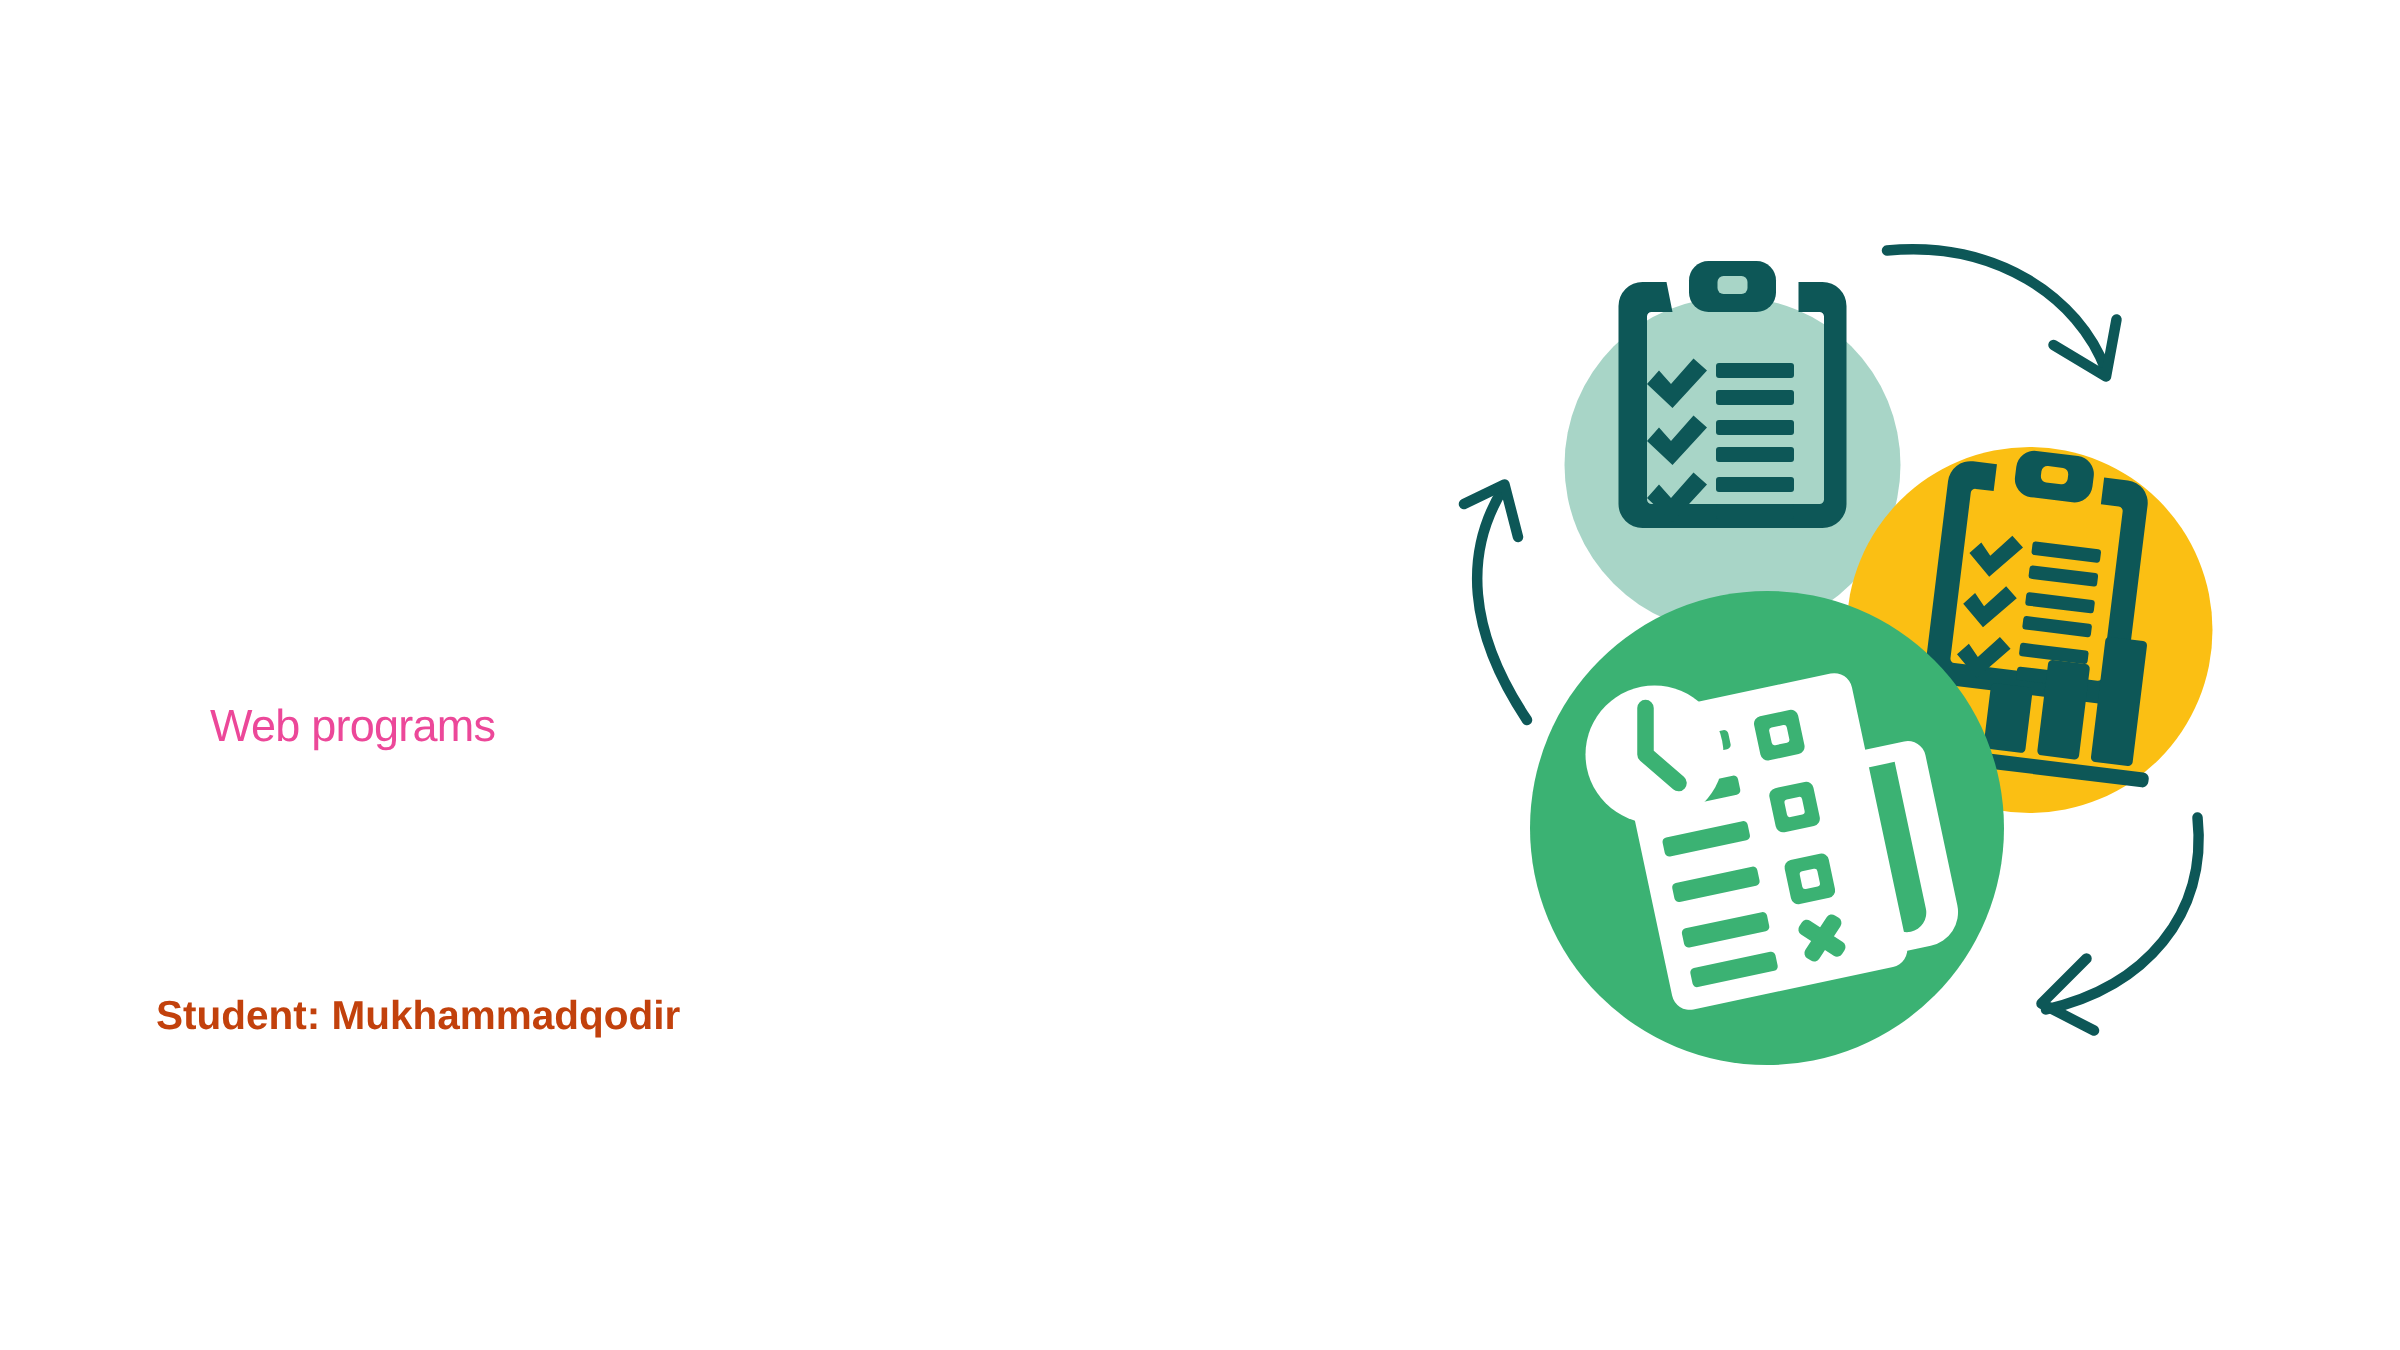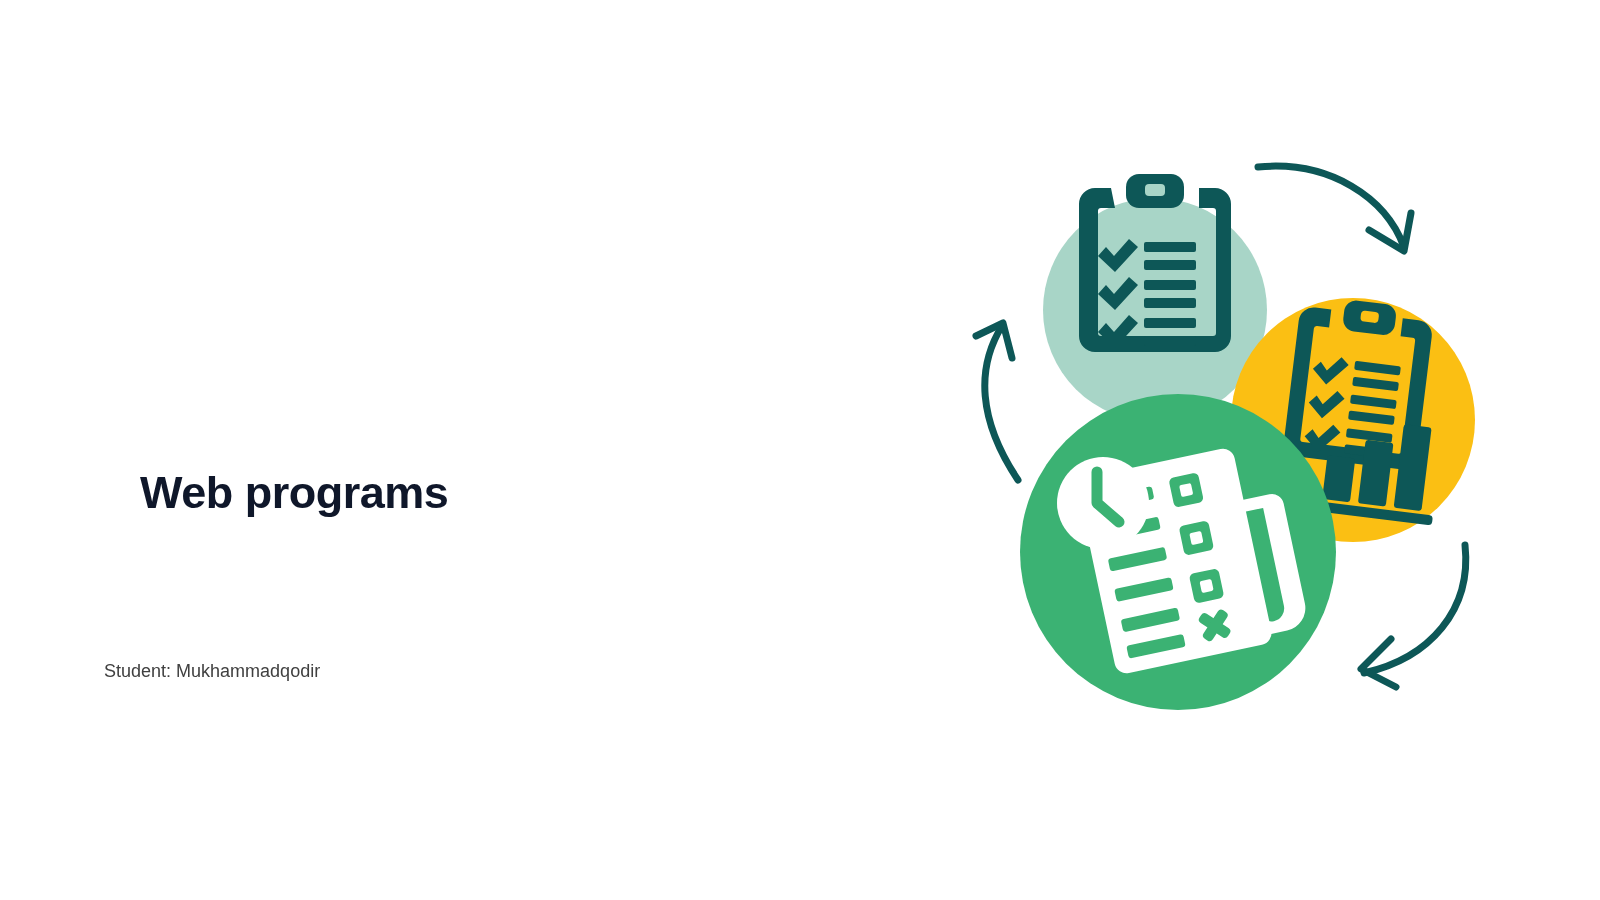--- a/index.html
+++ b/index.html
@@ -24,33 +24,33 @@
     position: absolute;
     left: 0;
     top: 0;
     width: 900px;
     height: 900px;
   }
   #slide-title {
     position: absolute;
     left: 140px;
     top: 468px;
-    font-size: 45px;
-    font-weight: bold;
+    font-size: 30px;
+    font-weight: normal;
     letter-spacing: -0.5px;
-    color: #0f172a;
+    color: #ec4899;
     line-height: 1.1;
     white-space: nowrap;
   }
   .meta-line {
     position: absolute;
     left: 104px;
-    font-size: 18px;
-    font-weight: normal;
-    color: #404040;
+    font-size: 27px;
+    font-weight: bold;
+    color: #c2410c;
     line-height: 1.2;
     white-space: nowrap;
   }
   #meta-student { top: 661px; }
   #meta-teacher { top: 721px; }
   .tofu {
     font-family: "DejaVu Sans", sans-serif;
   }
 
   

